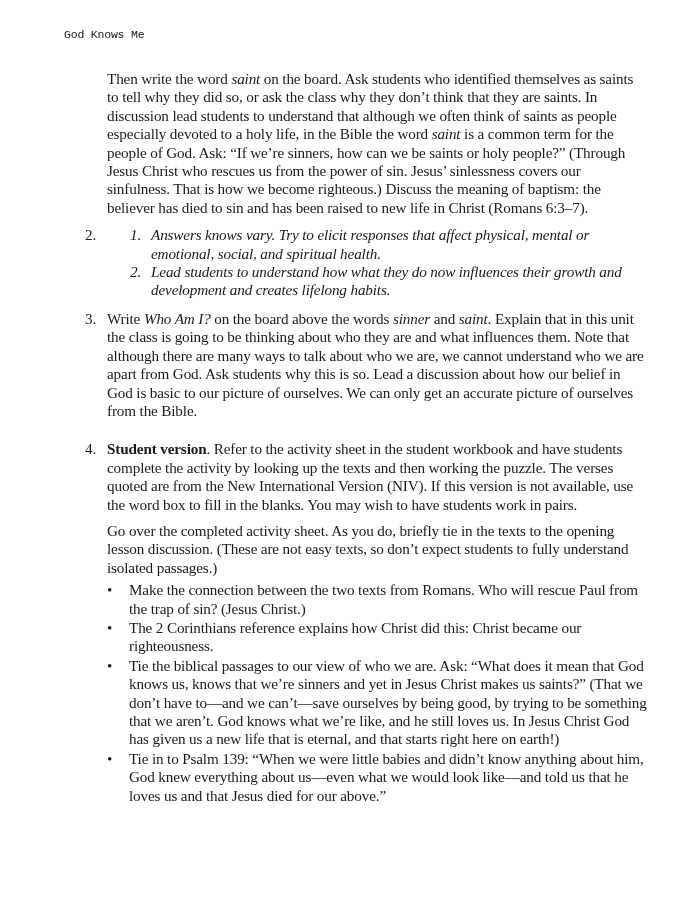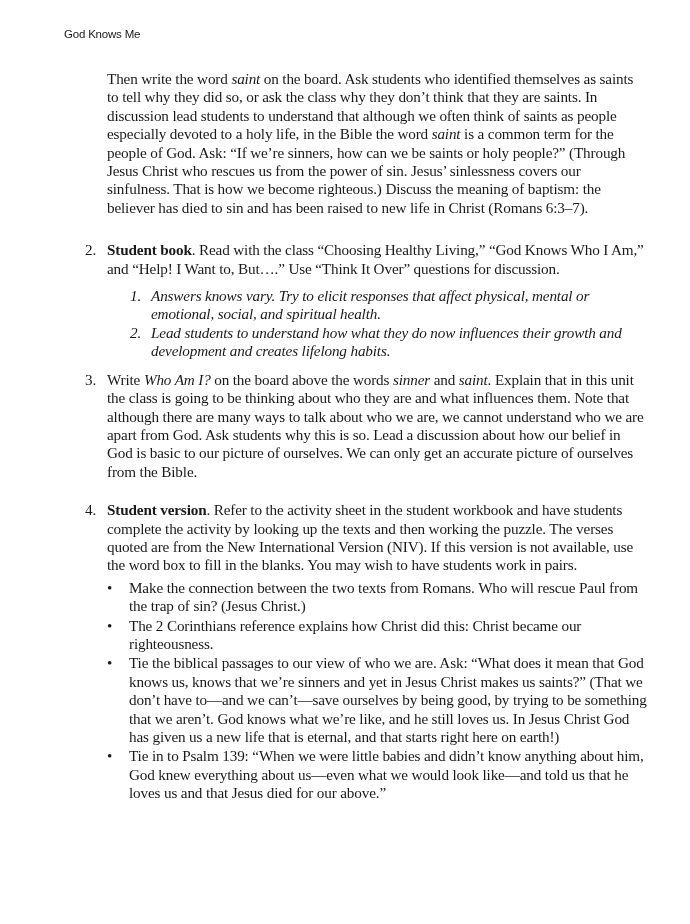--- a/index.html
+++ b/index.html
@@ -1,21 +1,21 @@
 <!DOCTYPE html>
 <html><head>
 <meta charset="utf-8">
 <style>
   html, body { margin: 0; padding: 0; background: #ffffff; }
   body { width: 690px; height: 924px; position: relative; overflow: hidden; color: #1a1a1a; }
-  .running-head { position: absolute; left: 64px; top: 28px; font-family: Liberation Sans, sans-serif; font-size: 11.5px; letter-spacing: -0.2px; }
+  .running-head { position: absolute; left: 64px; top: 28px; font-family: Liberation Mono, monospace; font-size: 11.5px; letter-spacing: -0.2px; }
   .page-number { position: absolute; left: 64px; top: 922px; font-family: "Liberation Sans", sans-serif; font-size: 12.5px; font-weight: bold; }
   .content { position: absolute; left: 107px; top: 70px; width: 540px; font-family: "Liberation Serif", serif; font-size: 15.2px; line-height: 18.4px; letter-spacing: -0.15px; }
   p { margin: 0; }
-  .para { margin-bottom: 24px; font-family: Liberation Serif, serif; }
+  .para { margin-bottom: 4px; font-family: Liberation Serif, serif; }
   .num-item { position: relative; margin-bottom: 10px; }
   .num-item .num { position: absolute; left: -22px; top: 0; }
   .sublist { margin: 9px 0 0 44px; font-style: italic; }
   .sub-item { position: relative; }
   .sub-item .num { position: absolute; left: -21px; top: 0; }
   .bullets { margin-top: 4px; }
   .bullet-item { position: relative; padding-left: 22px; margin-bottom: 1px; }
   .bullet-item .dot { position: absolute; left: 0; top: 0; }
   .gap-large { margin-top: 20px; }
   .follow { margin-top: 8px; }
@@ -25,41 +25,41 @@
 <body>
 
 <div class="running-head">God Knows Me</div>
 
 <div class="content">
 
   <p class="para"><span>Then write the word </span><i>saint</i><span> on the board. Ask students who identified themselves as saints to tell why they did so, or ask the class why they don’t think that they are saints. In discussion lead students to understand that although we often think of saints as people especially devoted to a holy life, in the Bible the word </span><i>saint</i><span> is a common term for the people of God. Ask: “If we’re sinners, how can we be saints or holy people?” (Through Jesus Christ who rescues us from the power of sin. Jesus’ sinlessness covers our sinfulness. That is how we become righteous.) Discuss the meaning of baptism: the believer has died to sin and has been raised to new life in Christ (Romans 6:3–7).</span></p>
 
   <div class="num-item">
     <span class="num">2.</span>
-    <p><b>Student book</b><span>. Read with the class “Choosing Healthy Living,” “God Knows Who I Am,” and “Help! I Want to,  But….” Use “Think It Over” questions for discussion.</span></p>
     <div class="sublist">
       <div class="sub-item">
         <span class="num">1.</span>
         <span>Answers knows vary. Try to elicit responses that affect physical, mental or emotional, social, and spiritual health.</span>
       </div>
       <div class="sub-item">
         <span class="num">2.</span>
         <span>Lead students to understand how what they do now influences their growth and development and creates lifelong habits.</span>
       </div>
     </div>
   </div>
 
   <div class="num-item">
     <span class="num">3.</span>
     <p><span>Write </span><i>Who Am I?</i><span> on the board above the words </span><i>sinner</i><span> and </span><i>saint</i><span>. Explain that in this unit the class is going to be thinking about who they are and what influences them. Note that although there are many ways to talk about who we are, we cannot understand who we are apart from God. Ask students why this is so. Lead a discussion about how our belief in God is basic to our picture of ourselves. We can only get an accurate picture of ourselves from the Bible.</span></p>
   </div>
 
   <div class="num-item gap-large">
     <span class="num">4.</span>
     <p><b>Student version</b><span>. Refer to the activity sheet in the student workbook and have students complete the activity by looking up the texts and then working the puzzle. The verses quoted are from the New International Version (NIV).  If this version is not available, use the word box to fill in the blanks. You may wish to have students work in pairs.</span></p>
+    <p class="follow">Go over the completed activity sheet. As you do, briefly tie in the texts to the opening lesson discussion. (These are not easy texts, so don’t expect students to fully understand isolated passages.)</p>
     <div class="bullets">
       <div class="bullet-item">
         <span class="dot">•</span>
         <span>Make the connection between the two texts from Romans. Who will rescue Paul from the trap of sin? (Jesus Christ.)</span>
       </div>
       <div class="bullet-item">
         <span class="dot">•</span>
         <span>The 2 Corinthians reference explains how Christ did this: Christ became our righteousness.</span>
       </div>
       <div class="bullet-item">

